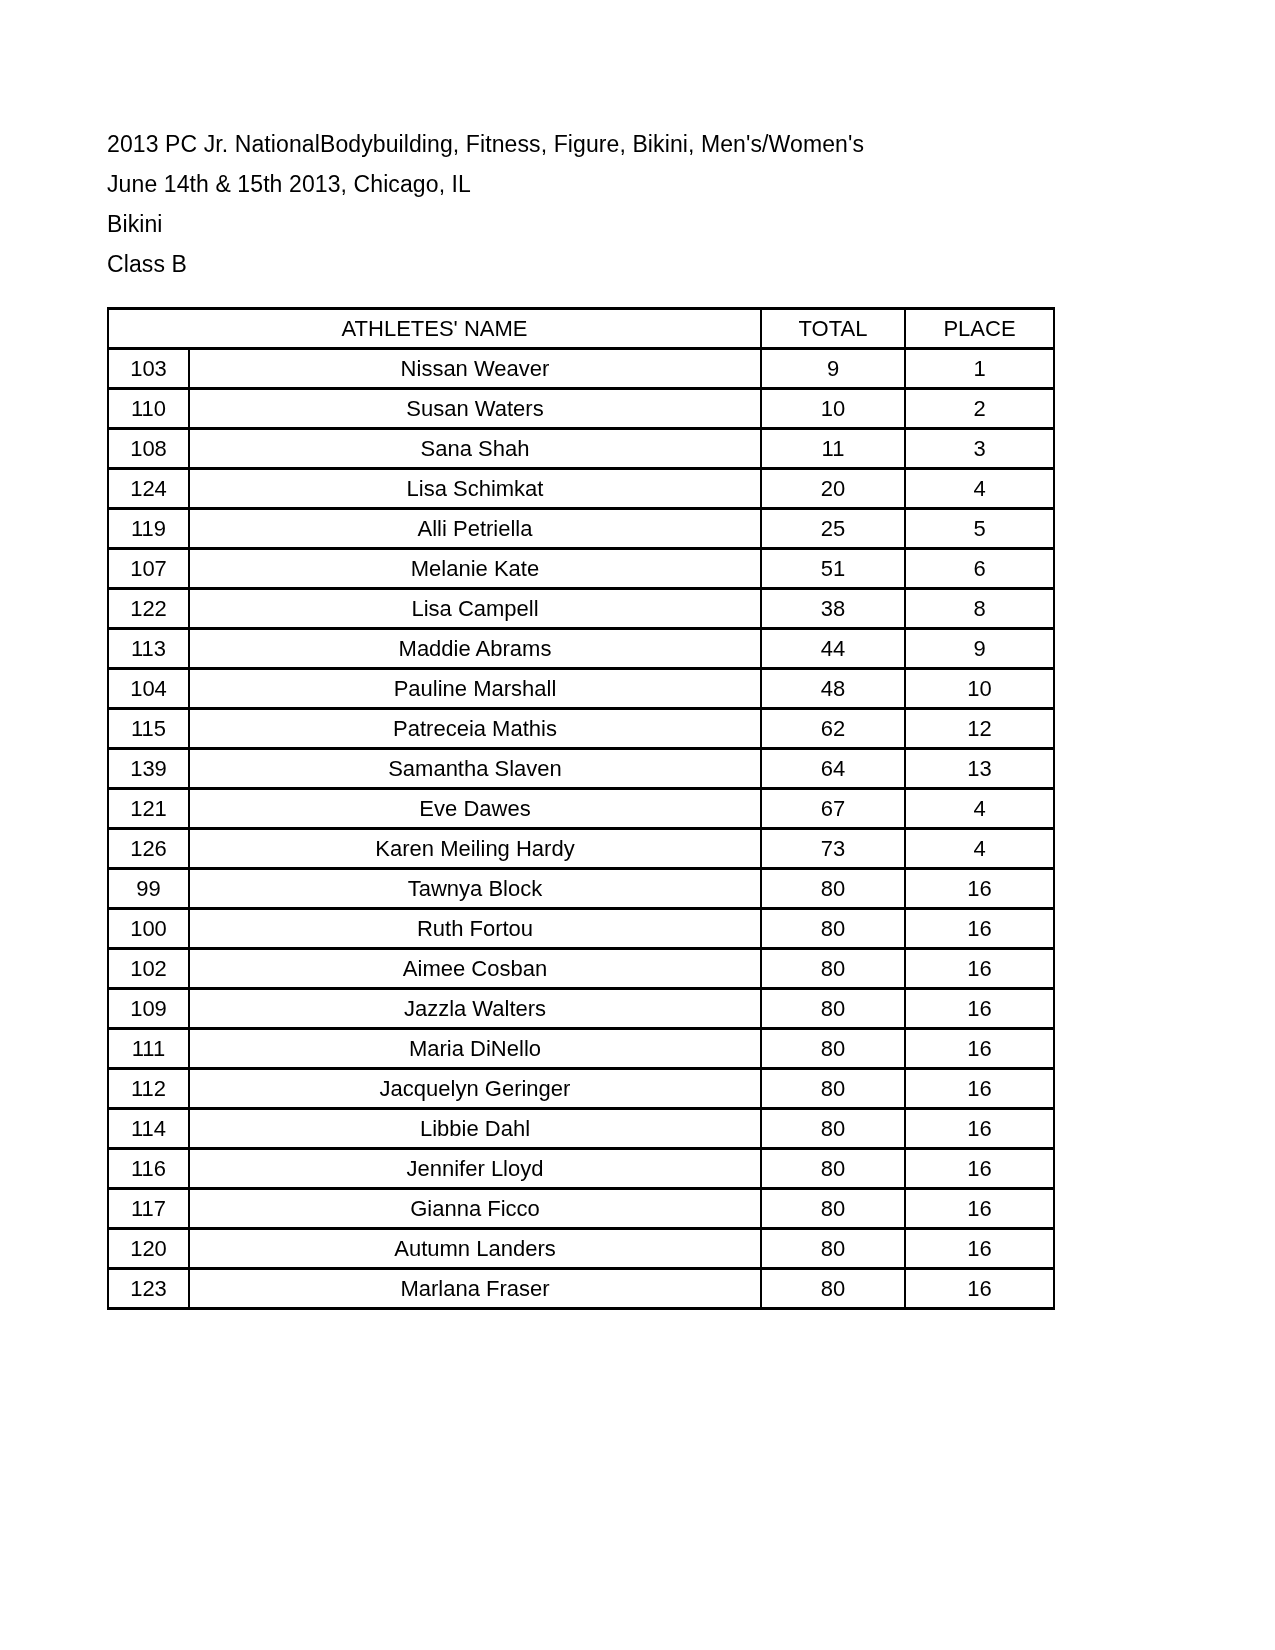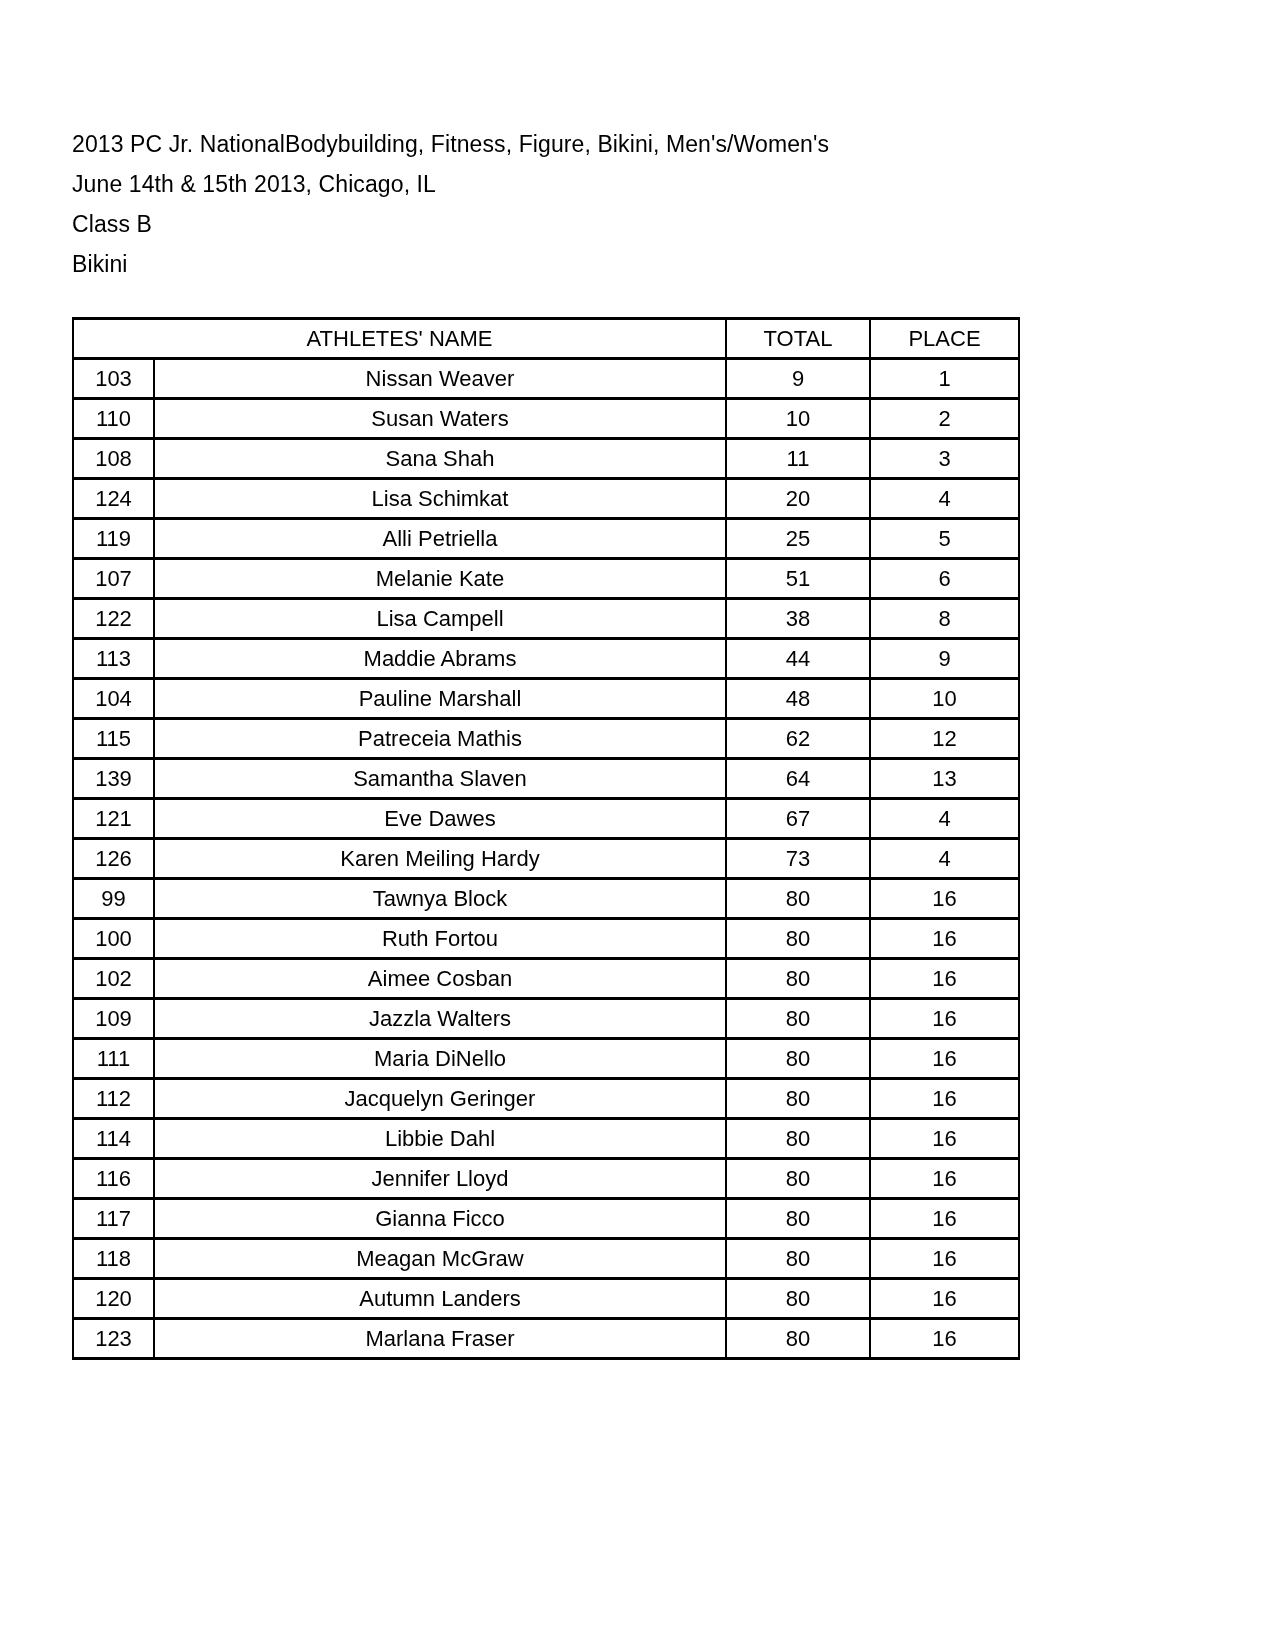--- a/index.html
+++ b/index.html
@@ -7,32 +7,32 @@
     padding: 0;
   }
   body {
     width: 1275px;
     height: 1650px;
     background: #ffffff;
     color: #000000;
     font-family: "Liberation Sans", "DejaVu Sans", sans-serif;
   }
   .page {
-    padding: 124px 0 0 72px;
+    padding: 124px 0 0 107px;
   }
   .doc-header {
     font-size: 23px;
     line-height: 40px;
     letter-spacing: 0.1px;
   }
   table.results {
     border-collapse: collapse;
     table-layout: fixed;
     width: 946px;
-    margin-top: 33px;
+    margin-top: 23px;
   }
   table.results th,
   table.results td {
     border-left: 2px solid #000;
     border-right: 2px solid #000;
     border-top: 3px solid #000;
     border-bottom: 3px solid #000;
     height: 37px;
     padding: 0;
     text-align: center;
@@ -52,22 +52,22 @@
   col.c-place { width: 149px; }
 </style>
 </head>
 <body>
 
 <div class="page">
 
   <div class="doc-header">
     <div>2013 PC Jr. NationalBodybuilding, Fitness, Figure, Bikini, Men's/Women's</div>
     <div>June 14th &amp; 15th 2013, Chicago, IL</div>
+    <div>Bikini</div>
     <div>Class B</div>
-    <div>Bikini</div>
   </div>
 
   <table class="results">
     <colgroup>
       <col class="c-num">
       <col class="c-name">
       <col class="c-total">
       <col class="c-place">
     </colgroup>
     <thead>
@@ -205,26 +205,20 @@
         <td class="td-total">80</td>
         <td class="td-place">16</td>
       </tr>
         <tr>
         <td class="td-num">117</td>
         <td class="td-name">Gianna Ficco</td>
         <td class="td-total">80</td>
         <td class="td-place">16</td>
       </tr>
         <tr>
-        <td class="td-num">118</td>
-        <td class="td-name">Meagan McGraw</td>
-        <td class="td-total">80</td>
-        <td class="td-place">16</td>
-      </tr>
-        <tr>
         <td class="td-num">120</td>
         <td class="td-name">Autumn Landers</td>
         <td class="td-total">80</td>
         <td class="td-place">16</td>
       </tr>
         <tr>
         <td class="td-num">123</td>
         <td class="td-name">Marlana Fraser</td>
         <td class="td-total">80</td>
         <td class="td-place">16</td>

